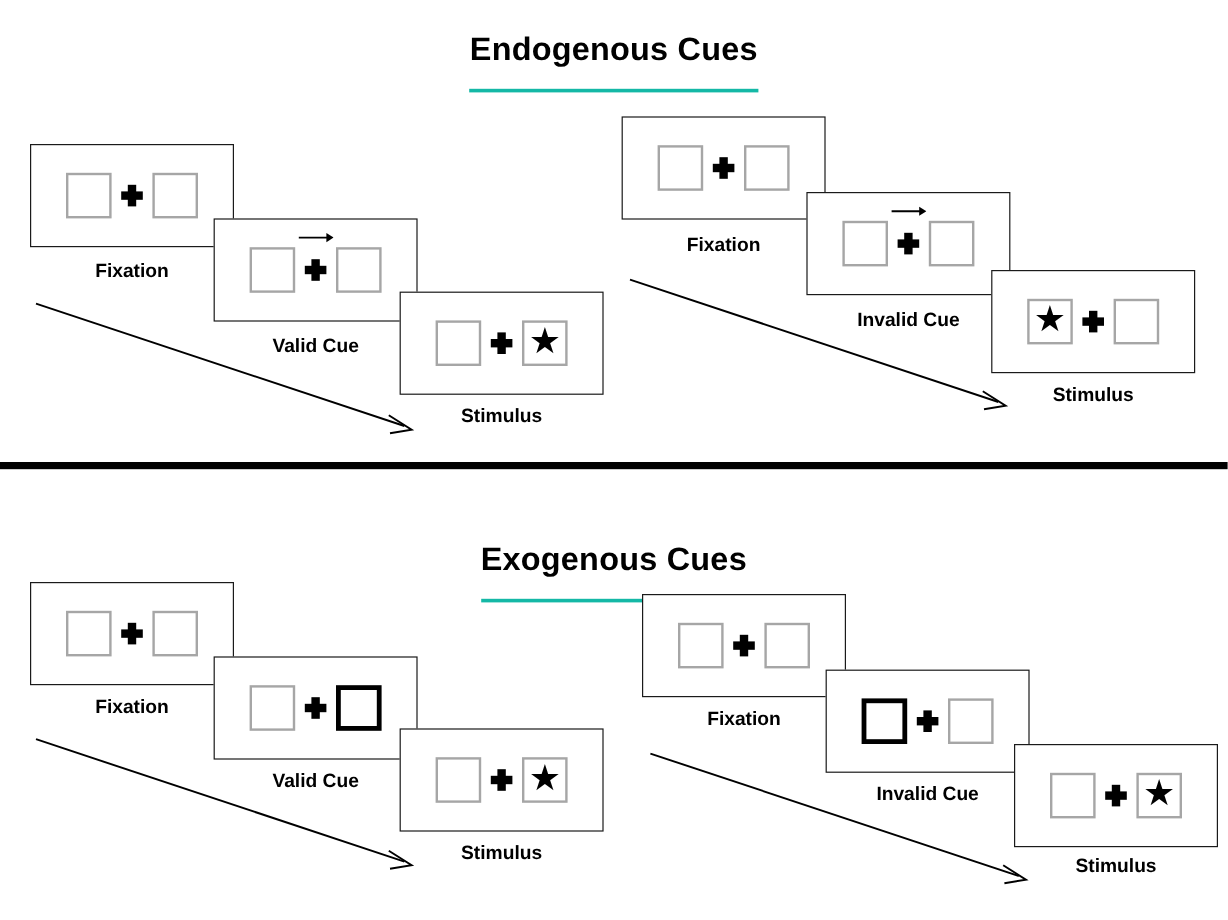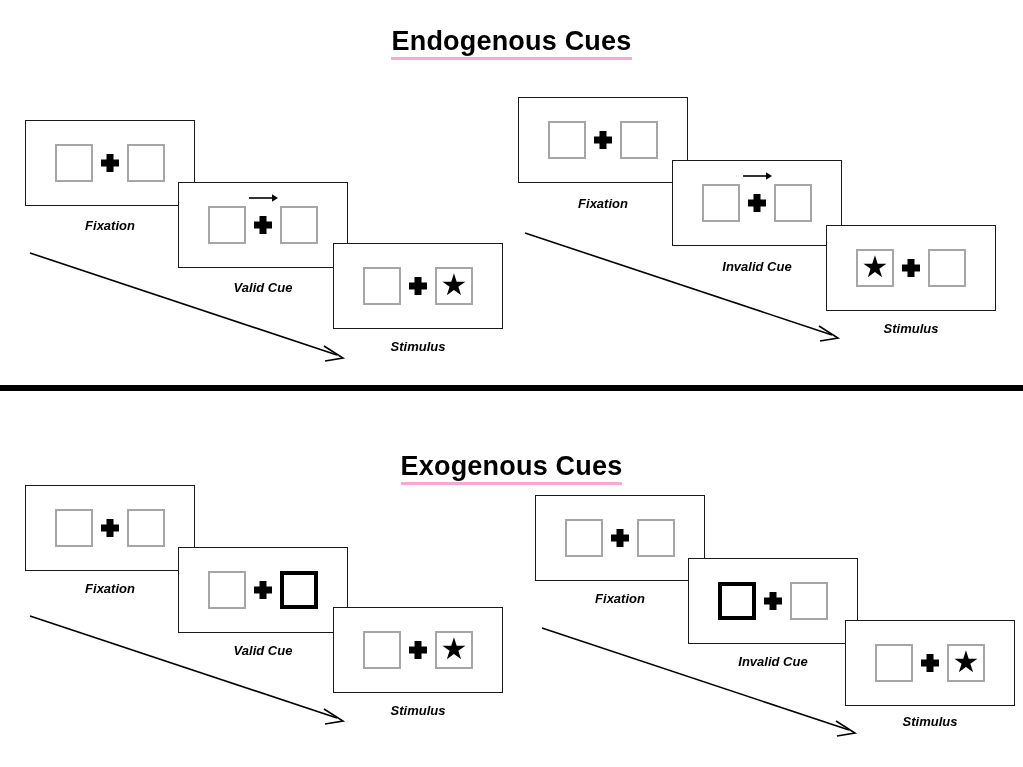--- a/index.html
+++ b/index.html
@@ -20,22 +20,22 @@
   .section-title {
     position: absolute;
     left: 0;
     width: 1023px;
     text-align: center;
     font-size: 27px;
     font-weight: bold;
     letter-spacing: .2px;
   }
   .section-title span {
-    border-bottom: 3px solid #f9a8d4;
-    padding-bottom: 1px;
+    border-bottom: 3px solid #14b8a6;
+    padding-bottom: 18px;
   }
 
   
   .divider {
     position: absolute;
     left: 0;
     width: 1023px;
     height: 6px;
     background: #000000;
   }
@@ -113,25 +113,24 @@
     top: -15px;
     left: 50%;
     transform: translateX(-50%);
     width: 30px;
     height: 12px;
   }
 
   
   .caption {
     position: absolute;
-    font-size: 13px;
+    font-size: 16px;
     font-weight: bold;
     white-space: nowrap;
     text-align: center;
-    font-style: italic;
   }
 
   
   .seq-arrow {
     position: absolute;
     pointer-events: none;
   }
 </style>
 </head>
 <body>

